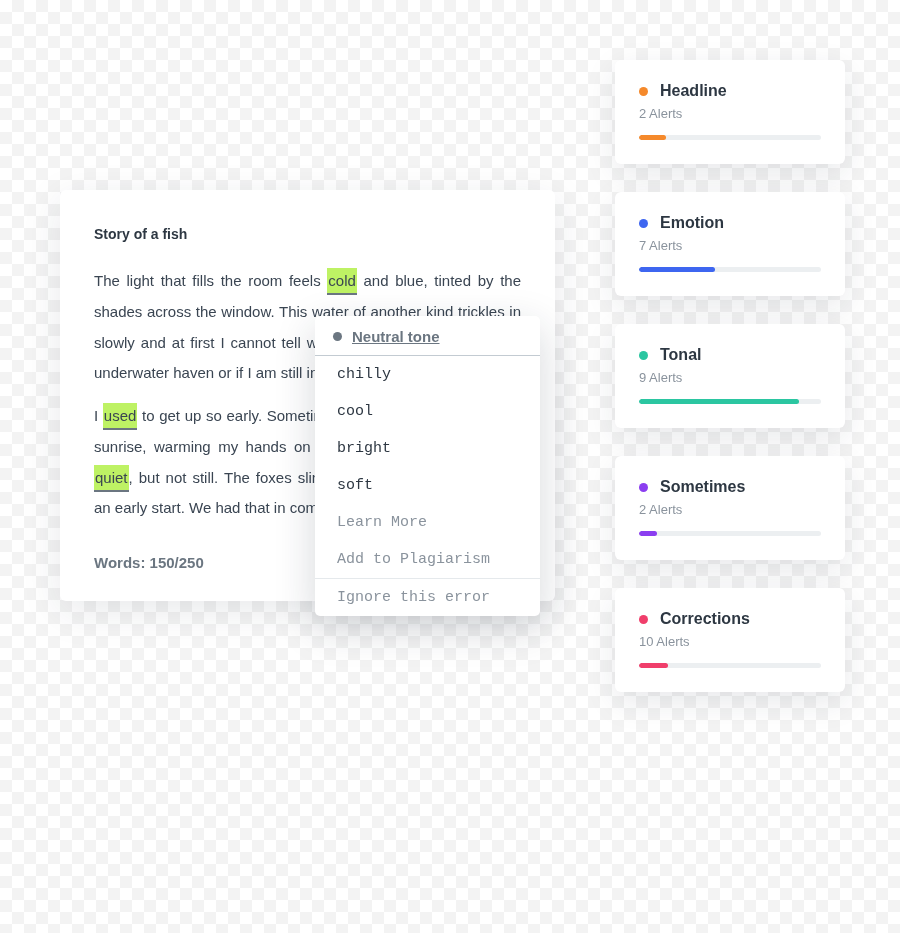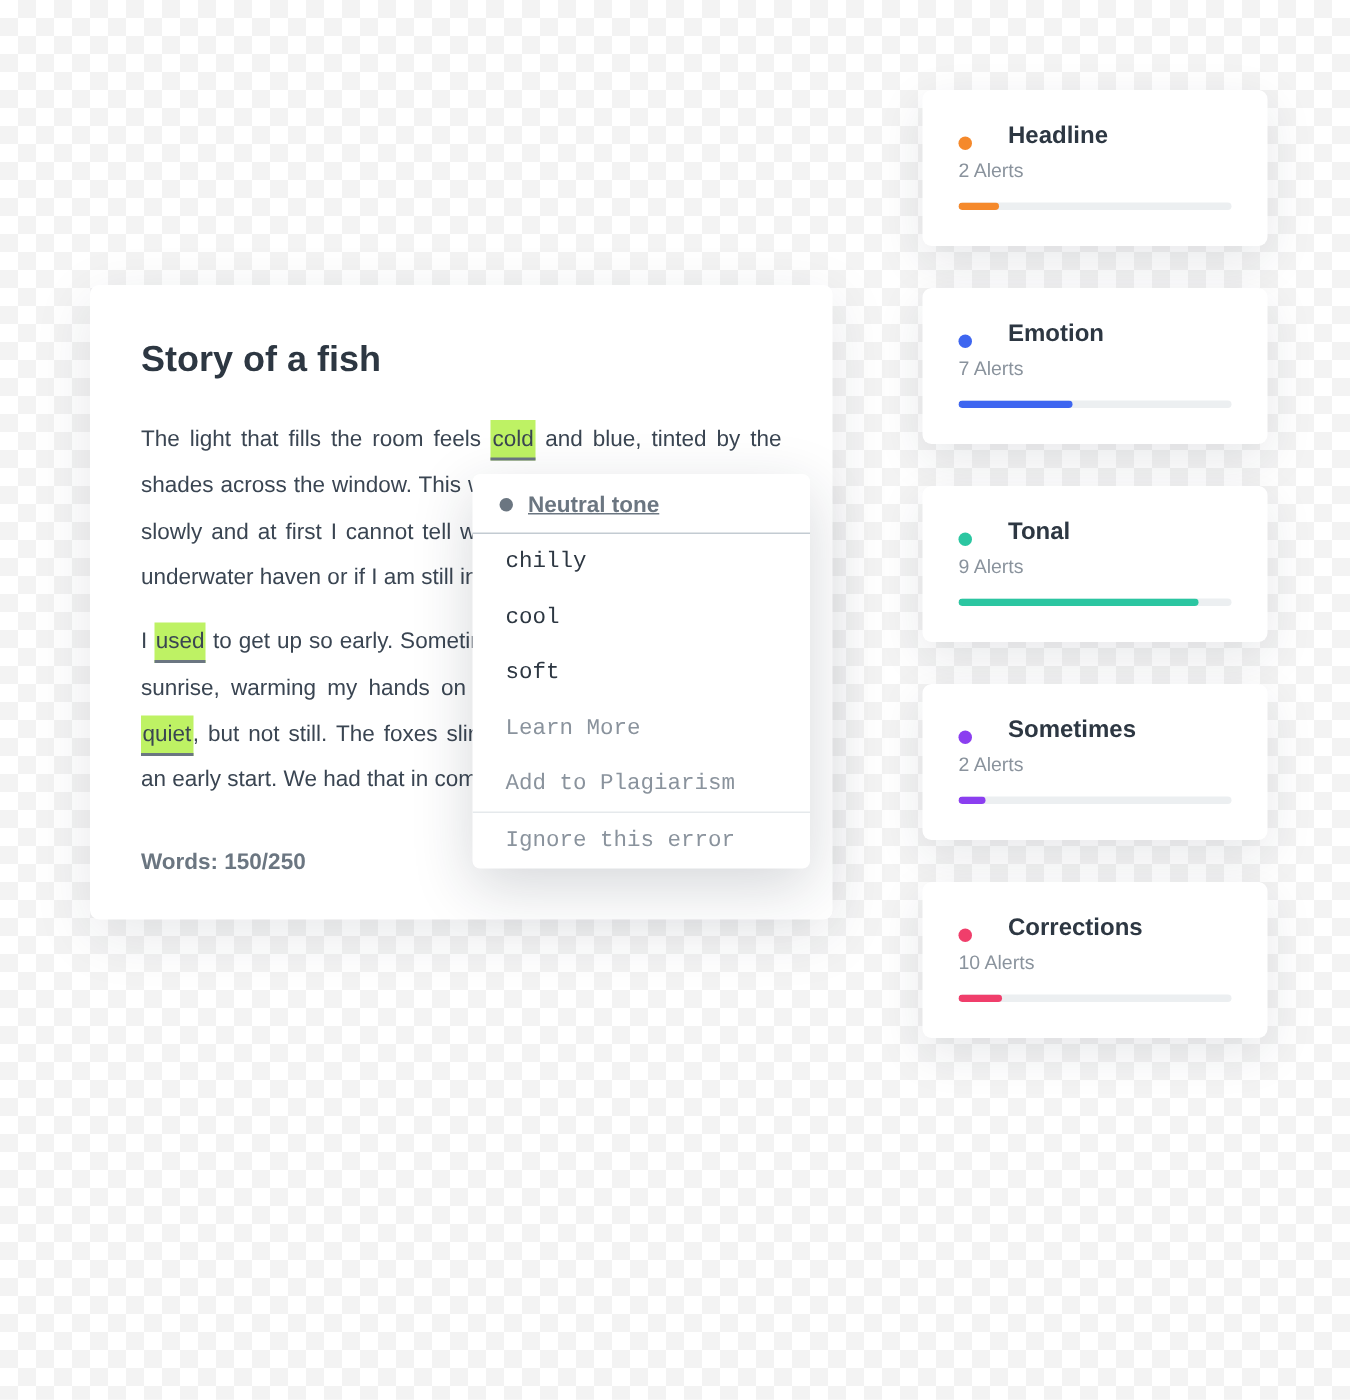--- a/index.html
+++ b/index.html
@@ -19,21 +19,21 @@
     position: absolute;
     left: 60px;
     top: 190px;
     width: 495px;
     background: #fff;
     border-radius: 6px;
     box-shadow: 0 10px 40px rgba(30,40,55,.10);
     padding: 36px 34px 30px 34px;
   }
   .editor-title {
-    font-size: 24px;
+    font-size: 14px;
     font-weight: 700;
     color: #2d3742;
     margin-bottom: 24px;
   }
   .editor-body {
     font-size: 15px;
     line-height: 2.05;
     color: #3a4552;
     text-align: justify;
   }
@@ -100,22 +100,22 @@
     gap: 28px;
   }
   .alert-card {
     background: #fff;
     border-radius: 6px;
     box-shadow: 0 10px 32px rgba(30,40,55,.10);
     padding: 22px 24px 24px 24px;
   }
   .alert-title-row {
     display: flex;
-    align-items: flex-end;
-    gap: 24px;
+    align-items: center;
+    gap: 12px;
     margin-bottom: 6px;
   }
   .alert-dot {
     width: 9px; height: 9px; border-radius: 50%;
   }
   .alert-title {
     font-size: 16px;
     font-weight: 700;
     color: #2d3742;
   }
@@ -154,20 +154,21 @@
   <div class="word-count">Words: 150/250</div>
 </div>
 
 <div class="popover">
   <div class="popover-header">
     <span class="dot"></span>
     <span>Neutral tone</span>
   </div>
   <div class="popover-item">chilly</div>
   <div class="popover-item">cool</div>
+  <div class="popover-item">bright</div>
   <div class="popover-item">soft</div>
   <div class="popover-item muted">Learn More</div>
   <div class="popover-item muted">Add to Plagiarism</div>
   <hr>
   <div class="popover-item muted">Ignore this error</div>
 </div>
 
 <div class="alerts-col" id="alerts-col">
     <div class="alert-card">
       <div class="alert-title-row">

